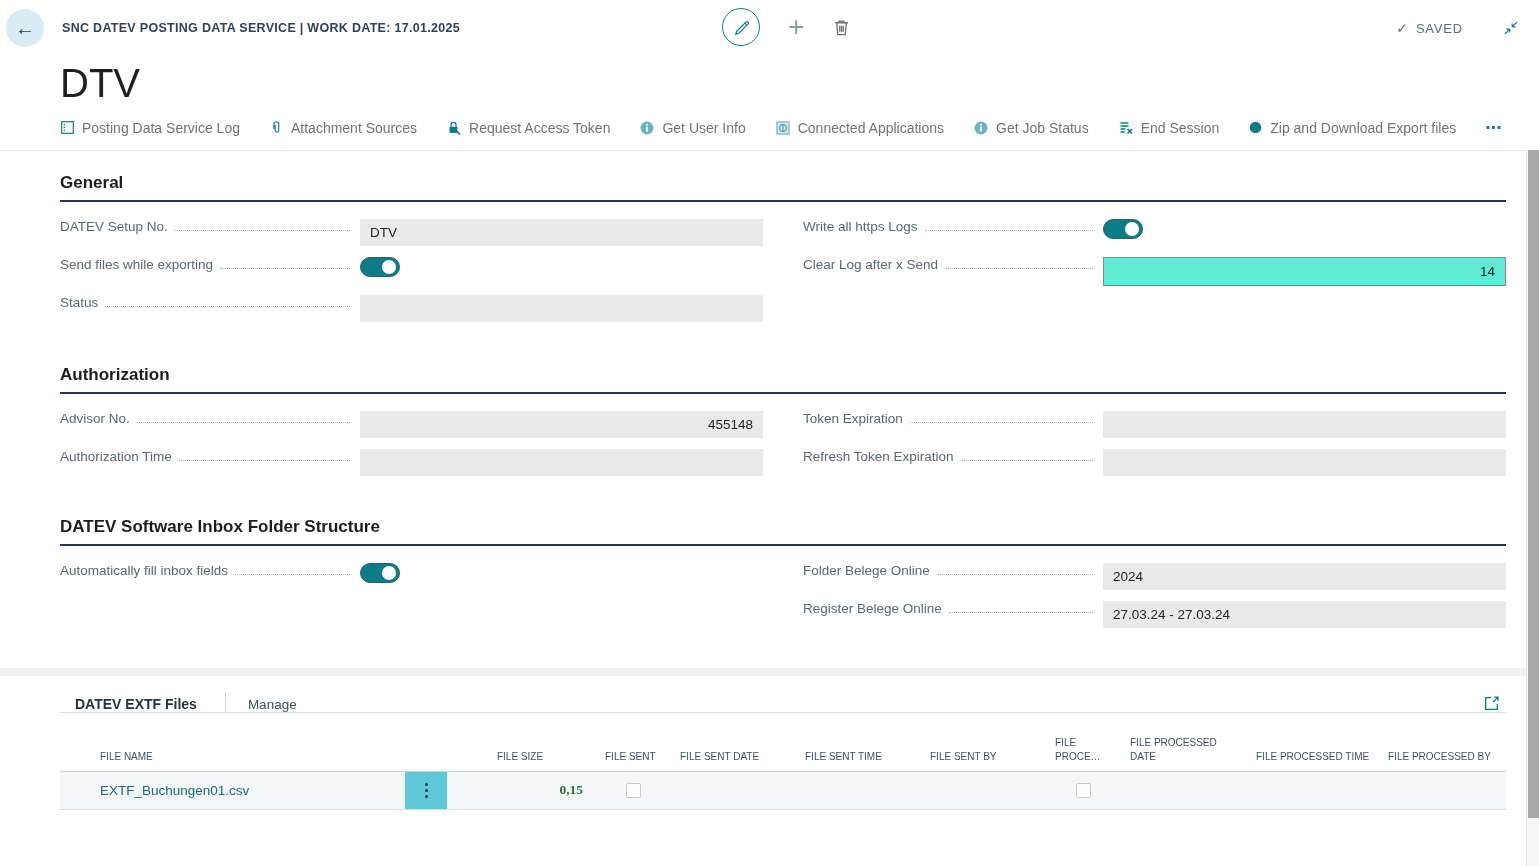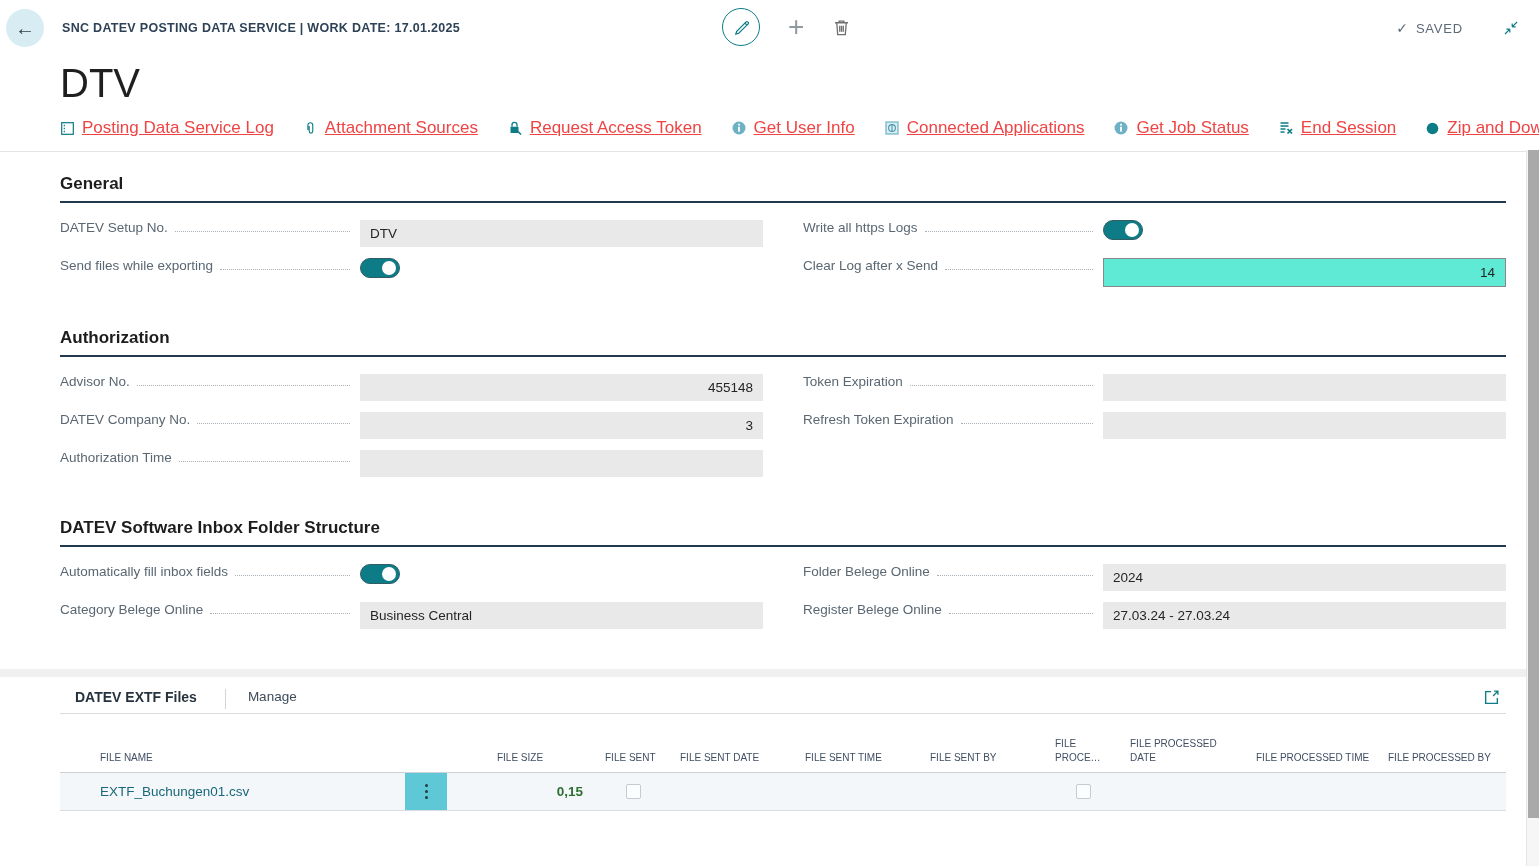--- a/index.html
+++ b/index.html
@@ -19,21 +19,21 @@
   .topbar-right { margin-left:auto; display:flex; align-items:center; gap:40px; padding-right:6px; }
   .saved { display:flex; align-items:center; gap:7px; color:#5d6a76; font-size:13px; letter-spacing:.8px; }
   .saved .check { font-size:14px; color:#5d6a76; }
 
   
   .page-title { margin:4px 0 0 60px; font-size:40px; font-weight:300; color:#1f1f1f; line-height:46px; }
 
   
   .actionbar { margin-top:12px; padding:0 60px 13px; display:flex; align-items:center; gap:29px;
     border-bottom:1px solid #e4e4e4; }
-  .action { display:flex; align-items:center; gap:7px; font-size:17px; color:#ef4444; cursor:pointer; white-space:nowrap;text-decoration:underline; }
+  .action { display:flex; align-items:center; gap:7px; font-size:14px; color:#737373; cursor:pointer; white-space:nowrap; }
   .action svg { flex:0 0 auto; }
   .more-actions { color:#0d7c87; font-size:16px; font-weight:700; cursor:pointer; letter-spacing:1px; }
 
   
   .content { padding:0 33px 0 60px; }
   .section-title { font-size:17px; font-weight:600; color:#1d1d1d; padding-bottom:7px;
     border-bottom:2px solid #22384e; }
   .mt-general { margin-top:22px; }
   .mt-auth { margin-top:32px; }
   .mt-inbox { margin-top:30px; }
@@ -48,39 +48,39 @@
     line-height:27px; padding:0 10px; overflow:hidden; white-space:nowrap; }
   .ro-field.right { text-align:right; }
   .edit-field { width:100%; height:29px; border:1px solid #8a8886; background:#5eead4; font-size:13.5px;
     color:#252525; padding:0 10px; text-align:right; font-family:inherit; }
   .toggle { width:40px; height:20px; border-radius:11px; background:#0d7c87; border:1px solid #305e64;
     position:relative; cursor:pointer; }
   .toggle .knob { position:absolute; top:2px; right:3px; width:14px; height:14px; border-radius:50%; background:#fff; }
 
   
   .gap-band { height:8px; background:#f0f0f0; margin-top:29px; margin-right:-33px; margin-left:-60px; }
-  .listpart-header { display:flex; align-items:flex-start; height:36px; padding:12px 6px 0 15px; }
+  .listpart-header { display:flex; align-items:flex-end; height:36px; padding:12px 6px 0 15px; }
   .listpart-title { font-size:14px; font-weight:700; color:#26333e; }
   .vsep { width:1px; height:20px; background:#d2d6da; margin:0 22px 0 28px; }
   .manage { font-size:13.5px; color:#3e4c5a; cursor:pointer; }
   .listpart-header .spacer { flex:1; }
   .listpart-divider { height:1px; background:#dcdcdc; }
   table.files { border-collapse:collapse; table-layout:fixed; width:1446px; }
   table.files th { vertical-align:bottom; text-align:left; font-size:10px; font-weight:500;
     color:#404e63; padding:6px 8px 7px 10px; height:58px; line-height:14px; border-bottom:1px solid #cdd2d8; }
   table.files th.name-col { padding-left:0; }
   table.files th.right { text-align:center; padding-right:12px; }
   table.files td { height:38px; font-size:13.5px; border-bottom:1px solid #d8dde2; padding:0 8px 0 10px;
     background:#f4f7f9; }
   table.files td.name-col { padding-left:0; }
   .file-link { color:#19677a; cursor:pointer; }
   td.menu-cell { background:#5fc8d7 !important; padding:0 !important; text-align:center; cursor:pointer; }
   .dots { display:inline-flex; flex-direction:column; gap:3px; vertical-align:middle; }
   .dots i { width:3px; height:3px; border-radius:50%; background:#223c46; }
-  td.size-cell { text-align:right; padding-right:12px !important; font-weight:700; color:#2e6e30; }
+  td.size-cell { text-align:right; padding-right:12px !important; font-weight:700; color:#2e6e30;font-family:Liberation Serif, serif; }
   td.center { text-align:center; }
   .checkbox { display:inline-block; width:15px; height:15px; border:1px solid #c6cbd2; border-radius:2px;
     background:#fcfdfe; vertical-align:middle; cursor:pointer; }
 
   
   .scrollbar { position:fixed; top:150px; right:0; bottom:0; width:13px; background:#f6f6f6;
     border-left:1px solid #e6e6e6; }
   .scroll-thumb { position:absolute; top:0; left:1px; width:11px; height:668px; background:#a9a9a9; }
 </style>
 </head>
@@ -203,20 +203,29 @@
         <div class="label-wrap">
             <span class="flabel">Send files while exporting</span>
             <span class="leader"></span>
           </div>
         <div class="control">
             <div class="toggle">
               <span class="knob"></span>
             </div>
           </div>
       </div>
+      <div class="field">
+        <div class="label-wrap">
+            <span class="flabel">Status</span>
+            <span class="leader"></span>
+          </div>
+        <div class="control">
+            <div class="ro-field"></div>
+          </div>
+      </div>
     </div>
     <div class="fcol">
       <div class="field">
         <div class="label-wrap">
             <span class="flabel">Write all https Logs</span>
             <span class="leader"></span>
           </div>
         <div class="control">
             <div class="toggle">
               <span class="knob"></span>
@@ -240,29 +249,20 @@
         <div class="label-wrap">
             <span class="flabel">Advisor No.</span>
             <span class="leader"></span>
           </div>
         <div class="control">
             <div class="ro-field right">455148</div>
           </div>
       </div>
       <div class="field">
         <div class="label-wrap">
-            <span class="flabel">DATEV Company No.</span>
-            <span class="leader"></span>
-          </div>
-        <div class="control">
-            <div class="ro-field right">3</div>
-          </div>
-      </div>
-      <div class="field">
-        <div class="label-wrap">
             <span class="flabel">Authorization Time</span>
             <span class="leader"></span>
           </div>
         <div class="control">
             <div class="ro-field"></div>
           </div>
       </div>
     </div>
     <div class="fcol">
       <div class="field">
@@ -291,29 +291,20 @@
     <div class="fcol">
       <div class="field">
         <div class="label-wrap">
             <span class="flabel">Automatically fill inbox fields</span>
             <span class="leader"></span>
           </div>
         <div class="control">
             <div class="toggle">
               <span class="knob"></span>
             </div>
-          </div>
-      </div>
-      <div class="field">
-        <div class="label-wrap">
-            <span class="flabel">Category Belege Online</span>
-            <span class="leader"></span>
-          </div>
-        <div class="control">
-            <div class="ro-field">Business Central</div>
           </div>
       </div>
     </div>
     <div class="fcol">
       <div class="field">
         <div class="label-wrap">
             <span class="flabel">Folder Belege Online</span>
             <span class="leader"></span>
           </div>
         <div class="control">

